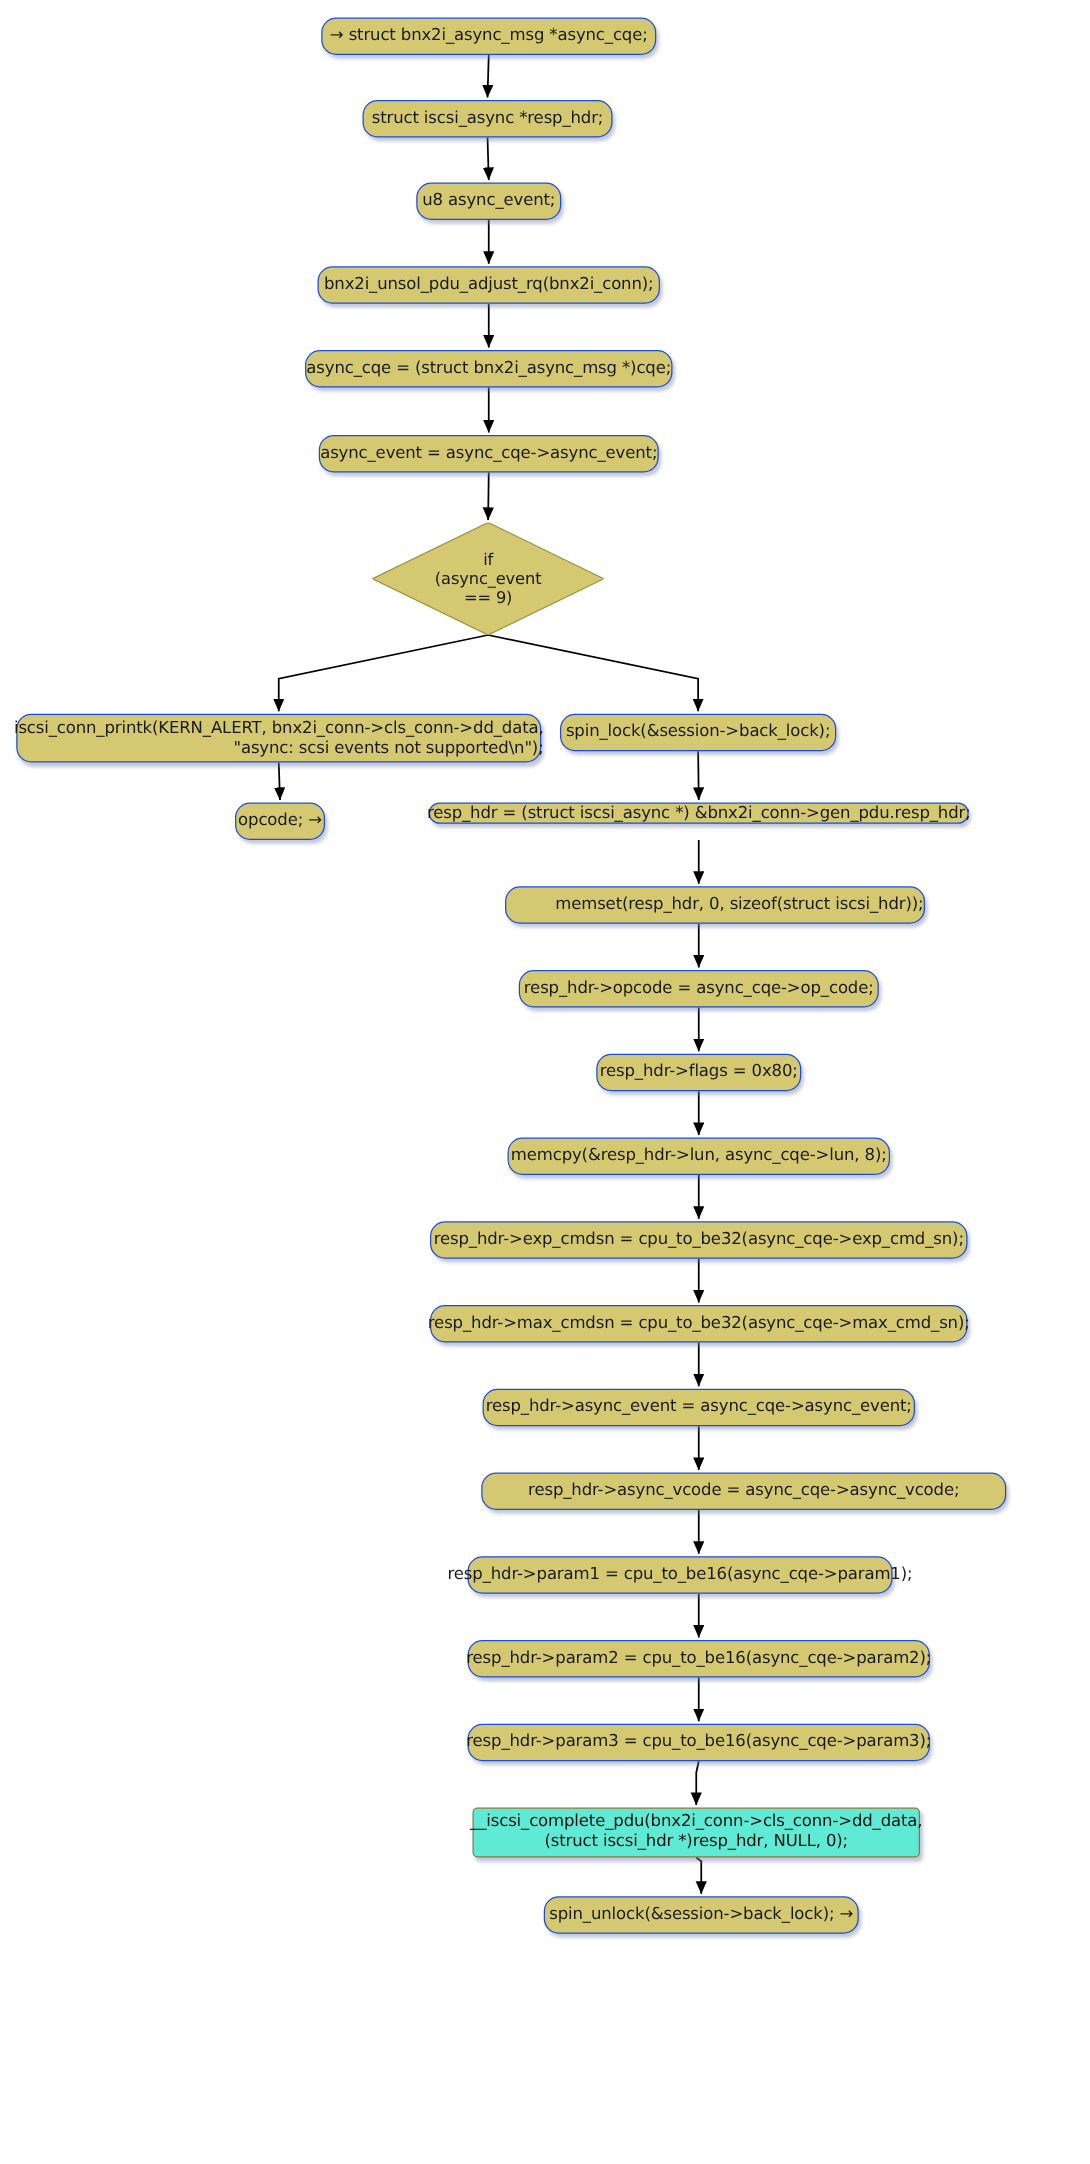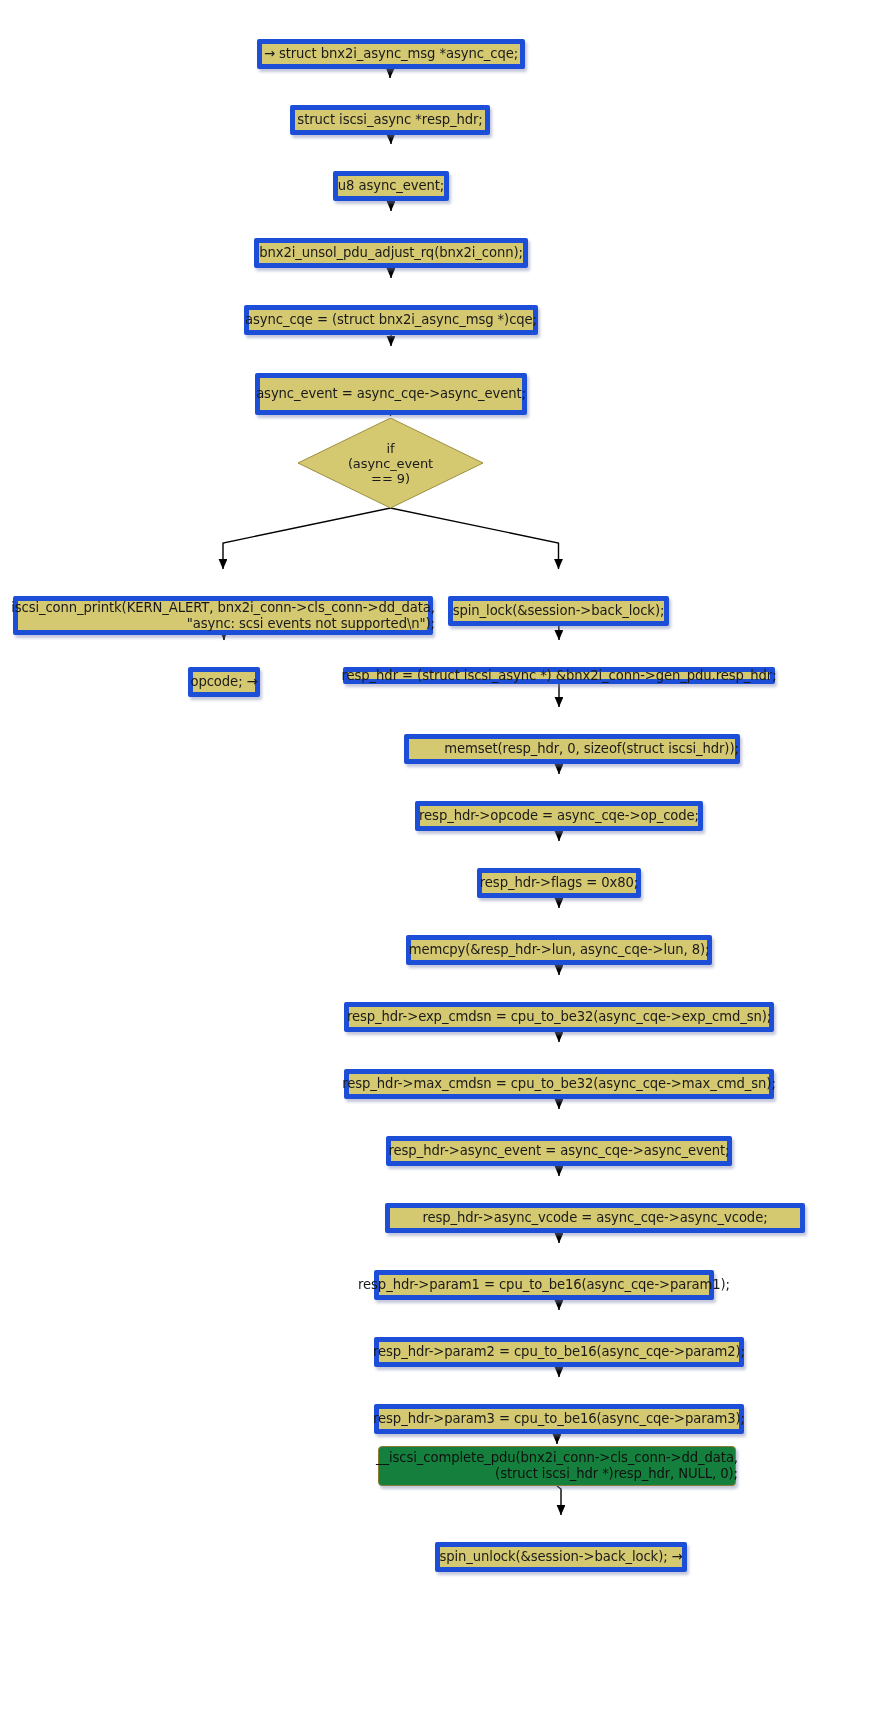--- a/index.html
+++ b/index.html
@@ -34,32 +34,30 @@
     justify-content: center;
     text-align: center;
     color: #1a1a1a;
     font-size: 13.2px;
     line-height: 16px;
     white-space: pre;
     letter-spacing: -0.1px;
   }
   .node.proc {
     background: #d4c871;
-    border: 5px solid #1d4ed8;
-    border-radius: 2px;
+    border: 1px solid #1d4ed8;
+    border-radius: 12px;
     box-shadow: 2px 3px 3px rgba(120,130,170,0.45);
-    margin-top: 25px;
   }
   .node.highlight {
-    background: #15803d;
+    background: #5eead4;
     border: 1px solid #8a7b35;
     border-radius: 4px;
     color: #101010;
     box-shadow: 2px 3px 3px rgba(120,130,170,0.45);
-    text-align: right;
   }
   .node.decision {
     background: transparent;
     border: none;
     box-shadow: none;
   }
   .decision .dshape {
     position: absolute;
     left: 0; top: 0;
     width: 100%; height: 100%;
@@ -106,21 +104,21 @@
         <path d="M559,1409 L557,1418 L557,1444" marker-end="url(#arrowhead)"></path>
         <path d="M557,1486 L561,1489 L561,1515" marker-end="url(#arrowhead)"></path>
       </g>
   </svg>
   <div id="node-layer">
       <div class="node proc" style="left: 257px; top: 14px; width: 268px; height: 30px;"><span>→ struct bnx2i_async_msg *async_cqe;</span></div>
       <div class="node proc" style="left: 290px; top: 80px; width: 200px; height: 30px;"><span>struct iscsi_async *resp_hdr;</span></div>
       <div class="node proc" style="left: 333px; top: 146px; width: 116px; height: 30px;"><span>u8 async_event;</span></div>
       <div class="node proc" style="left: 254px; top: 213px; width: 274px; height: 30px;"><span>bnx2i_unsol_pdu_adjust_rq(bnx2i_conn);</span></div>
       <div class="node proc" style="left: 244px; top: 280px; width: 294px; height: 30px;"><span>async_cqe = (struct bnx2i_async_msg *)cqe;</span></div>
-      <div class="node proc" style="left: 255px; top: 348px; width: 272px; height: 42px;"><span>async_event = async_cqe-&gt;async_event;</span></div>
+      <div class="node proc" style="left: 255px; top: 348px; width: 272px; height: 30px;"><span>async_event = async_cqe-&gt;async_event;</span></div>
       <div class="node decision" style="left: 298px; top: 418px; width: 185px; height: 90px;"><svg class="dshape" viewBox="0 0 185 90">
           <polygon points="92.5,0 185,45 92.5,90 0,45" fill="#d4c871" stroke="#9d8f40" stroke-width="1"></polygon>
         </svg><div class="dlabel">if
 (async_event
 == 9)</div></div>
       <div class="node proc" style="left: 13px; top: 571px; width: 420px; height: 39px; text-align: right;"><span>iscsi_conn_printk(KERN_ALERT, bnx2i_conn-&gt;cls_conn-&gt;dd_data,
 "async: scsi events not supported\n");</span></div>
       <div class="node proc" style="left: 188px; top: 642px; width: 72px; height: 30px;"><span>opcode; →</span></div>
       <div class="node proc" style="left: 448px; top: 571px; width: 221px; height: 30px;"><span>spin_lock(&amp;session-&gt;back_lock);</span></div>
       <div class="node proc" style="left: 343px; top: 642px; width: 432px; height: 17px;"><span>resp_hdr = (struct iscsi_async *) &amp;bnx2i_conn-&gt;gen_pdu.resp_hdr;</span></div>

